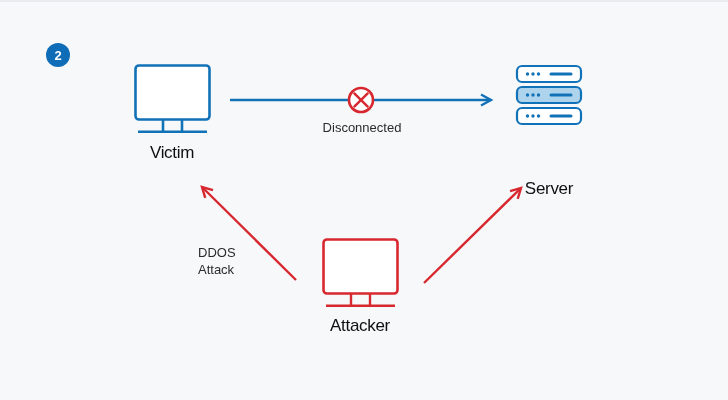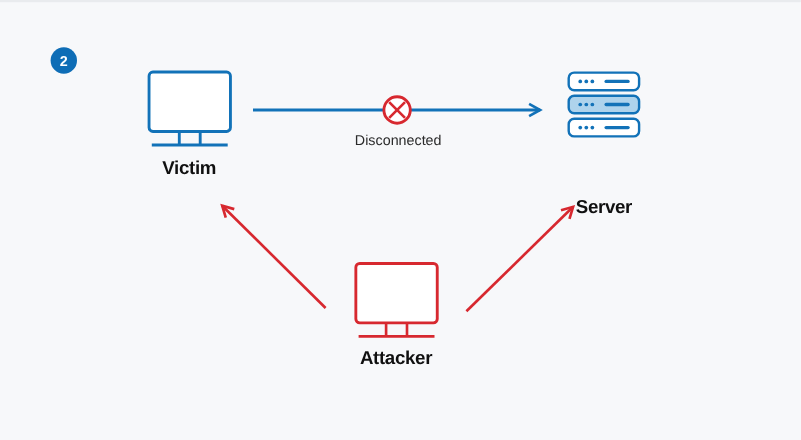--- a/index.html
+++ b/index.html
@@ -25,21 +25,21 @@
   .srv-row.filled{fill:var(--light_blue);}
   .srv-dot{fill:var(--blue);}
   .srv-line{stroke:var(--blue); stroke-width:3; stroke-linecap:round;}
   .x-circle{fill:#ffffff; stroke:var(--red); stroke-width:2.6;}
   .mk-blue{fill:none; stroke:var(--blue); stroke-width:2.4;}
   .mk-red{fill:none; stroke:var(--red); stroke-width:2.4;}
 
   
   .lbl{position:absolute; white-space:nowrap;}
   .node-label{
-    font-size:17px; font-weight:700; color:var(--text_dark);
+    font-size:17px; font-weight:400; color:var(--text_dark);
     letter-spacing:-0.3px; transform:translateX(-50%);
   }
   .small-label{font-size:13px; color:var(--text_body);}
   .centered{transform:translateX(-50%);}
   .badge{
     position:absolute; left:46px; top:41px; width:24px; height:24px;
     border-radius:50%; background:var(--badge_blue); color:#ffffff;
     font-size:13px; font-weight:700; display:flex; align-items:center; justify-content:center;
   }
   .ddos-label{line-height:17px;}
@@ -117,14 +117,18 @@
 
   <div class="lbl node-label" style="left:172px; top:141px;">Victim</div>
 
   <div class="lbl node-label" style="left:549px; top:141px;margin-top:36px;">Server</div>
 
   <div class="lbl node-label" style="left:360px; top:314px;">Attacker</div>
 
   <div class="lbl small-label centered" style="left:362px; top:118px;">Disconnected</div>
 
 
+  <div class="lbl small-label ddos-label" style="left:198px; top:242px;">
+    <div>DDOS</div>
+    <div>Attack</div>
+  </div>
 
 </div>
 
 </body></html>

